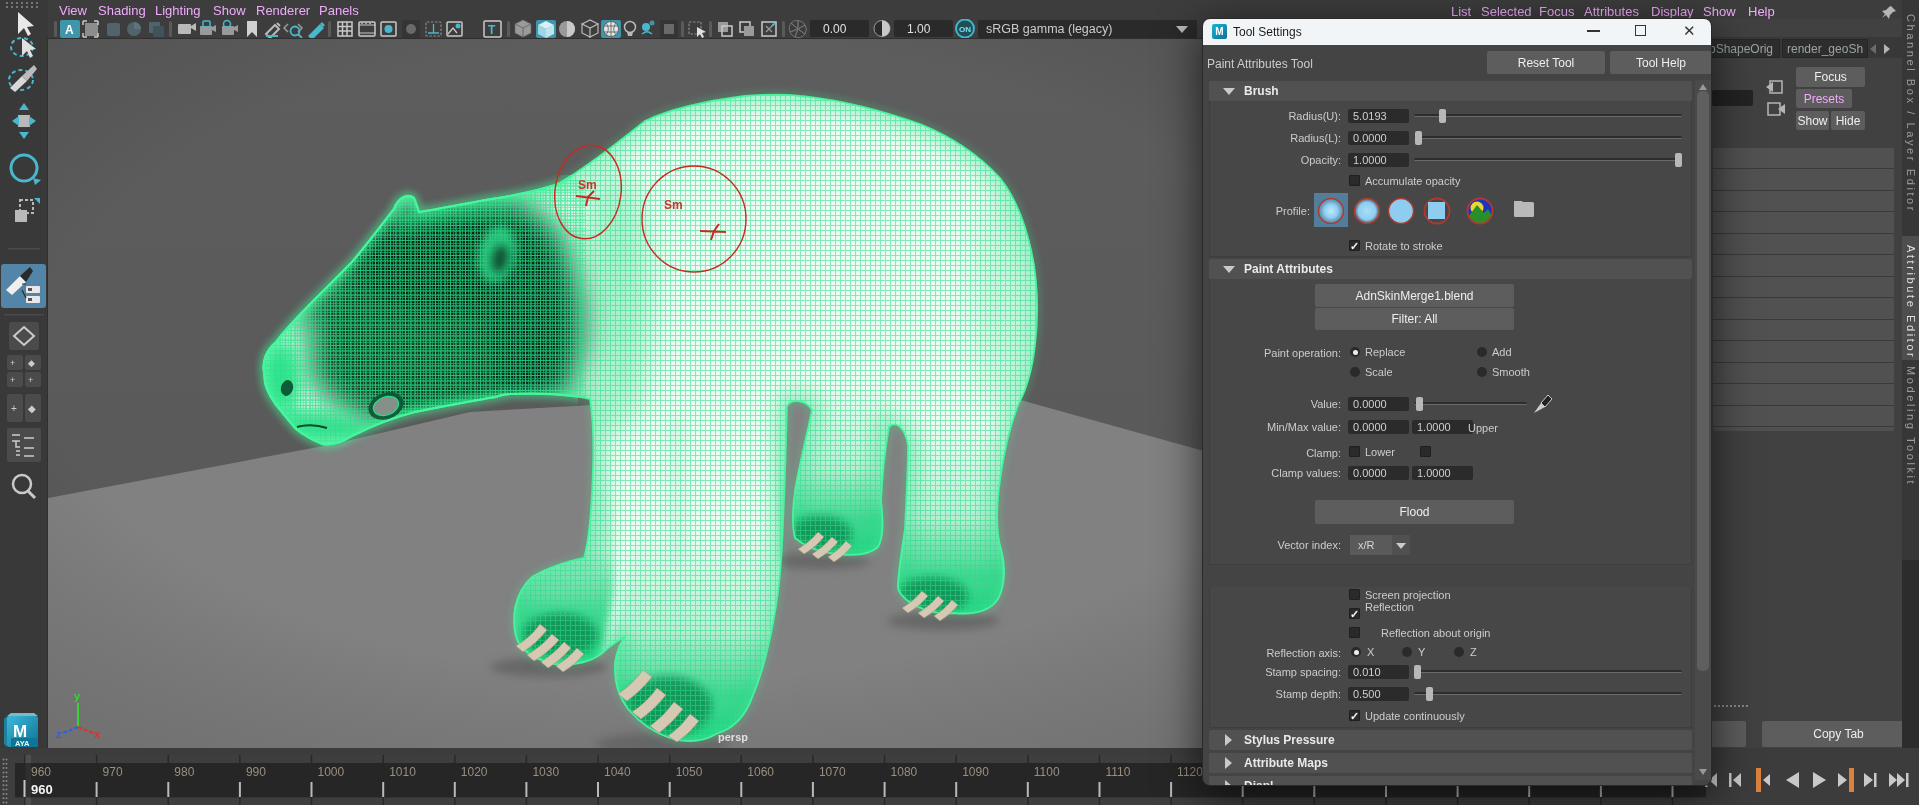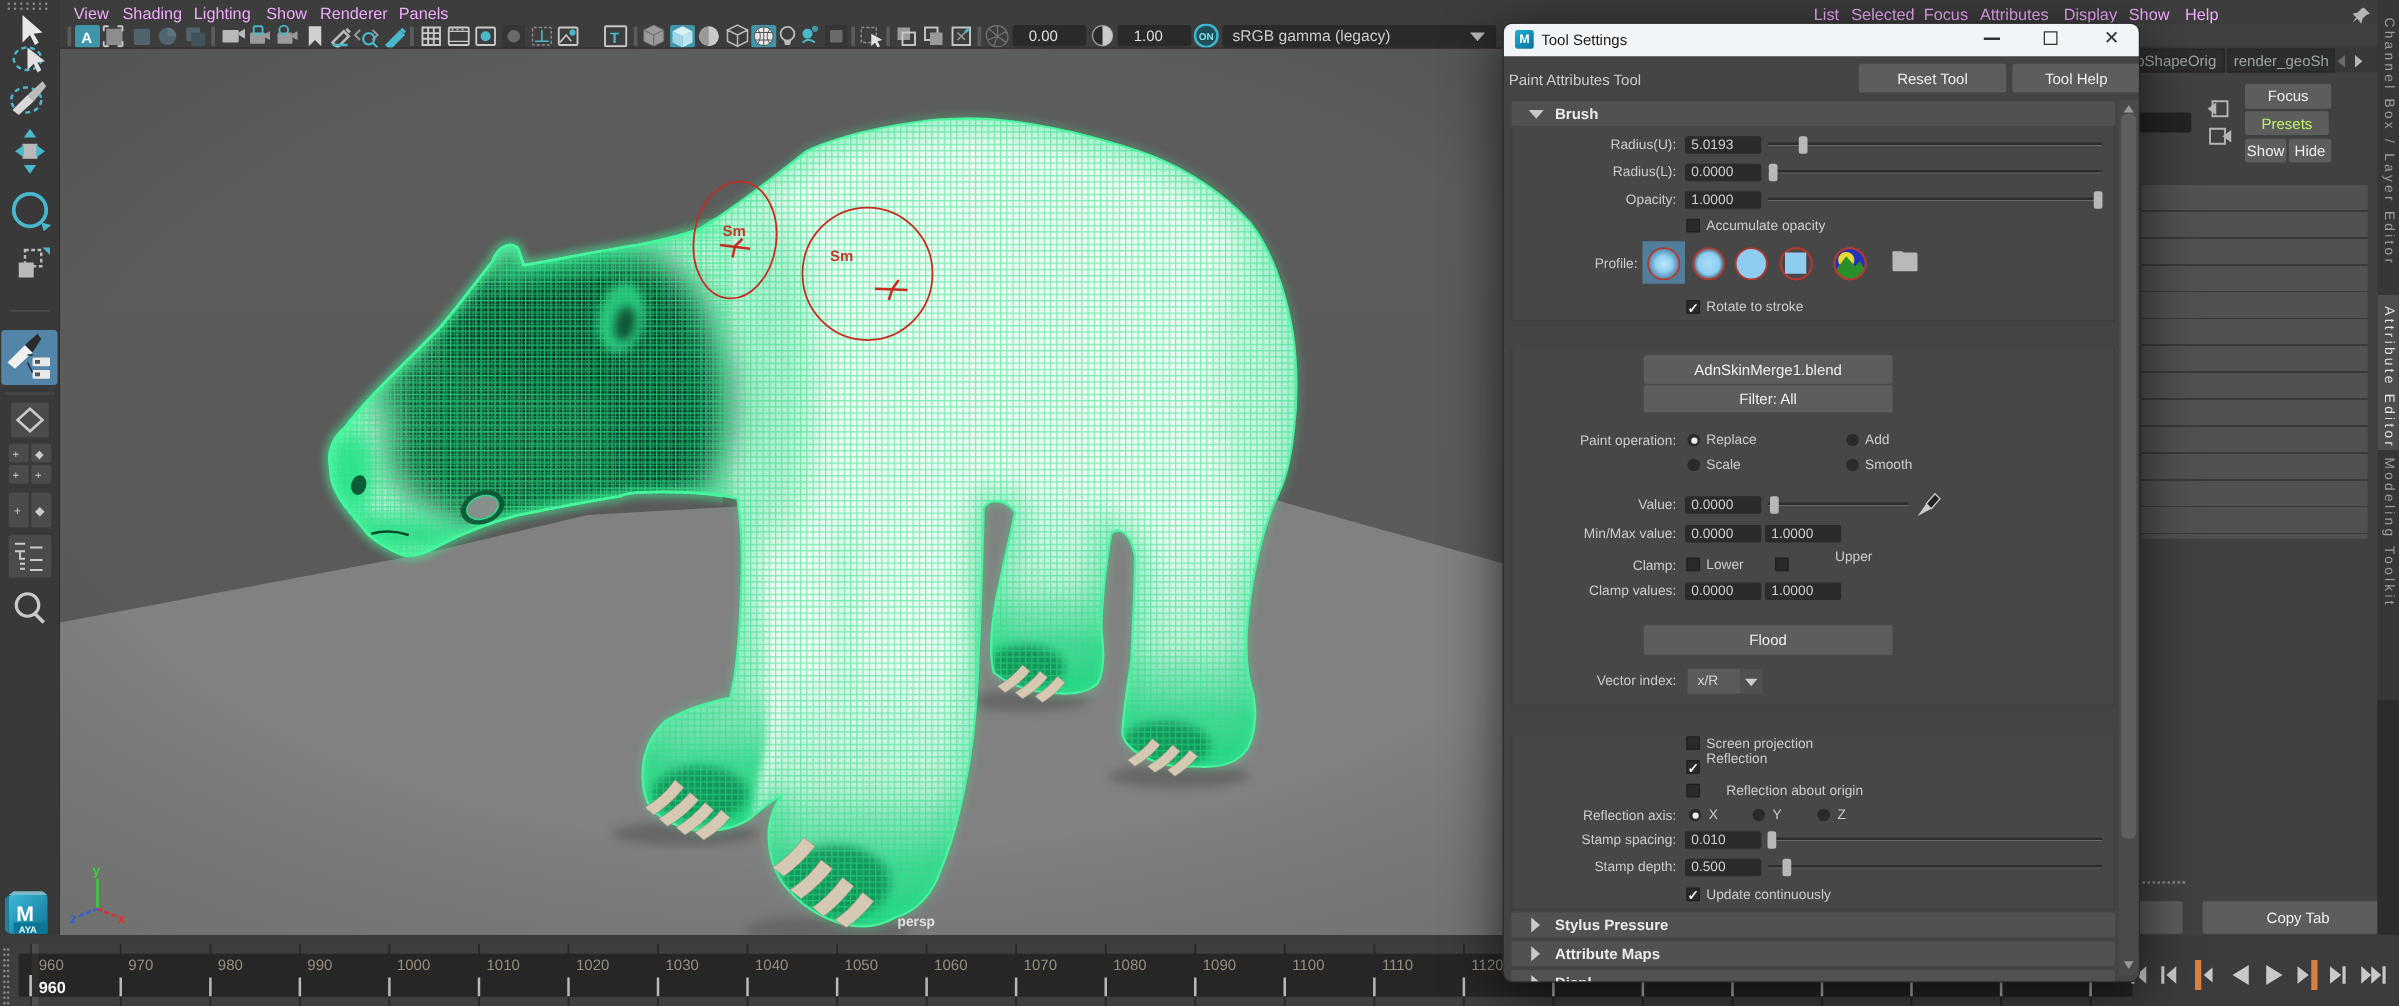--- a/index.html
+++ b/index.html
@@ -450,21 +450,21 @@
     <div class="abs" style="left:440px;top:25px;width:0;height:0;border-top:5px solid transparent;border-bottom:5px solid transparent;border-left:6px solid #b5b5b5;"></div>
 
     <div class="abs" style="left:268px;top:71px;width:41px;height:16px;background:#232323;border-radius:2px;"></div>
     <svg class="abs" style="left:320px;top:58px;" width="22" height="42">
       <path d="M6,4 h12 v12 h-12 z" fill="none" stroke="#b5b5b5" stroke-width="1.5"></path>
       <path d="M2,10 l7,-5 v10 z" fill="#b5b5b5"></path>
       <path d="M4,26 h12 v12 h-12 z" fill="none" stroke="#b5b5b5" stroke-width="1.5"></path>
       <path d="M14,32 l7,-5 v10 z" fill="#b5b5b5"></path>
     </svg>
     <div class="abs dbtn" style="left:352px;top:48px;width:69px;height:20px;">Focus</div>
-    <div class="abs dbtn" style="left:352px;top:70px;width:67px;height:19px;color:#bef264;">Presets</div>
+    <div class="abs dbtn" style="left:352px;top:70px;width:56px;height:19px;color:#f0abfc;">Presets</div>
     <div class="abs dbtn" style="left:352px;top:92px;width:33px;height:19px;">Show</div>
     <div class="abs dbtn" style="left:387px;top:92px;width:34px;height:19px;">Hide</div>
 
     <div class="abs" id="attrbars" style="left:269px;top:129px;width:181px;height:283px;border-radius:2px;
          background:repeating-linear-gradient(to bottom,#515151 0px,#515151 20px,#3a3a3a 20px,#3a3a3a 21.5px);"></div>
 
     <div class="abs" style="left:250px;top:686px;width:54px;height:4px;border-top:2px dotted #888;"></div>
     <div class="abs dbtn" style="left:250px;top:702px;width:52px;height:26px;"></div>
     <div class="abs dbtn" style="left:318px;top:702px;width:153px;height:26px;">Copy Tab</div>
   </div>
@@ -679,20 +679,21 @@
       <circle cx="163" cy="15" r="6.5" fill="#e8d832"></circle>
       <path d="M154,24 L163,12 L170,20 L174,16 L178,23 A13,13 0 0 1 155,25 Z" fill="#2a8f2a"></path>
       <circle cx="166" cy="18" r="12.5" fill="none" stroke="#b03a30" stroke-width="1.8"></circle>
       <rect x="200" y="9" width="20" height="15" rx="1.5" fill="#b9b9b9"></rect>
       <path d="M200,11 L200,8 L208,8 L210,11 Z" fill="#b9b9b9"></path>
     </svg>
 
     <div class="abs cb on" style="left:146px;top:221px;"></div>
     <div class="abs clbl" style="left:162px;top:221px;">Rotate to stroke</div>
 
+    <div class="abs sech" style="left:6px;top:240px;width:483px;"><span class="tri-d"></span><b>Paint Attributes</b></div>
     <div class="abs secb" style="left:6px;top:260px;width:483px;height:286px;"></div>
 
     <div class="abs dbtn" style="left:112px;top:265px;width:199px;height:23px;">AdnSkinMerge1.blend</div>
     <div class="abs dbtn" style="left:112px;top:289px;width:199px;height:22px;">Filter: All</div>
 
     <div class="abs lbl" style="left:0;top:327px;width:138px;">Paint operation:</div>
     <div class="abs radio on" style="left:147px;top:328px;"></div>
     <div class="abs clbl" style="left:162px;top:327px;">Replace</div>
     <div class="abs radio" style="left:274px;top:328px;"></div>
     <div class="abs clbl" style="left:289px;top:327px;">Add</div>
@@ -711,21 +712,21 @@
       </svg>
 
     <div class="abs lbl" style="left:0;top:401px;width:138px;">Min/Max value:</div>
     <div class="abs inp" style="left:145px;top:401px;">0.0000</div>
     <div class="abs inp" style="left:209px;top:401px;">1.0000</div>
 
     <div class="abs lbl" style="left:0;top:427px;width:138px;">Clamp:</div>
     <div class="abs cb" style="left:146px;top:427px;"></div>
     <div class="abs clbl" style="left:162px;top:427px;">Lower</div>
     <div class="abs cb" style="left:217px;top:427px;"></div>
-    <div class="abs clbl" style="left:233px;top:421px;padding-left:32px;">Upper</div>
+    <div class="abs clbl" style="left:233px;top:403px;padding-left:32px;">Upper</div>
 
     <div class="abs lbl" style="left:0;top:447px;width:138px;">Clamp values:</div>
     <div class="abs inp" style="left:145px;top:447px;">0.0000</div>
     <div class="abs inp" style="left:209px;top:447px;">1.0000</div>
 
     <div class="abs dbtn" style="left:112px;top:481px;width:199px;height:24px;">Flood</div>
 
     <div class="abs lbl" style="left:0;top:519px;width:138px;">Vector index:</div>
     <div class="abs" style="left:147px;top:516px;width:42px;height:20px;background:#5a5a5a;color:#d5d5d5;font-size:11px;line-height:20px;padding-left:8px;">x/R</div>
     <div class="abs" style="left:189px;top:516px;width:18px;height:20px;background:#505050;"></div>

